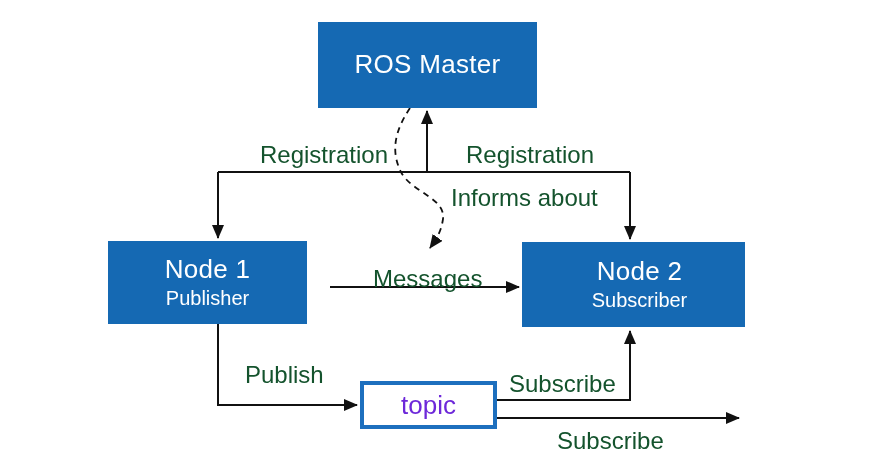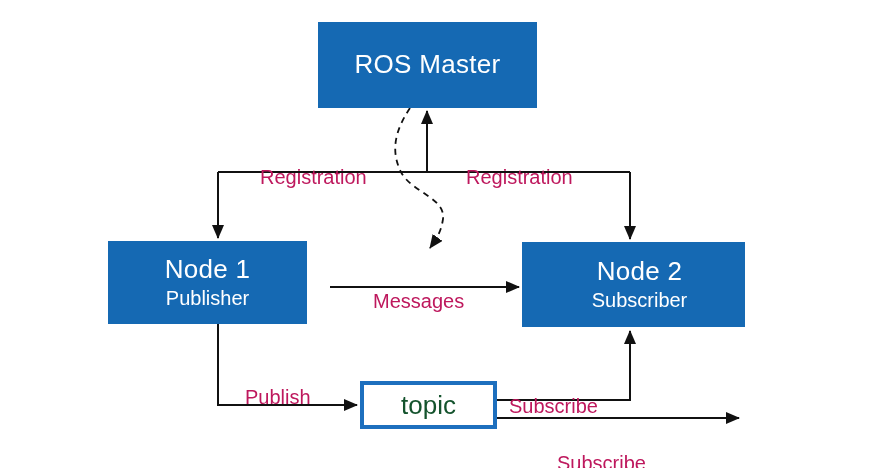--- a/index.html
+++ b/index.html
@@ -41,32 +41,31 @@
     letter-spacing: 0.3px;
   }
   .box-subtitle {
     font-size: 20px;
     line-height: 1.2;
     margin-top: 2px;
   }
   .box.topic-box {
     background: #ffffff;
     border: 4px solid #1d6fbe;
-    color: #14532d;
+    color: #6d28d9;
   }
   .topic-title {
     font-size: 26px;
   }
   .edge-label {
     position: absolute;
-    color: #be185d;
-    font-size: 20px;
+    color: #14532d;
+    font-size: 24px;
     line-height: 1.2;
     white-space: pre;
-    margin-top: 24px;
   }
   #lbl-informs { line-height: 1.22; white-space: normal; }
 </style>
 </head>
 <body>
 
 <div class="stage">
 
   <svg class="connector-layer" width="891" height="468" viewBox="0 0 891 468" fill="none" xmlns="http://www.w3.org/2000/svg">
     <defs>
@@ -107,20 +106,21 @@
 
   <div class="box topic-box" style="left:360px; top:381px; width:137px; height:48px;">
     <div class="topic-title">topic</div>
   </div>
 
   <div class="edge-label" id="lbl-reg-left" style="left:260px; top:141px;">Registration</div>
 
   <div class="edge-label" id="lbl-reg-right" style="left:466px; top:141px;">Registration</div>
 
   <div class="edge-label" id="lbl-informs" style="left:451px; top:183px; width:200px;">
+    <div>Informs about</div>
   </div>
 
   <div class="edge-label" id="lbl-messages" style="left:373px; top:265px;">Messages</div>
 
   <div class="edge-label" id="lbl-publish" style="left:245px; top:361px;">Publish</div>
 
   <div class="edge-label" id="lbl-subscribe-top" style="left:509px; top:370px;">Subscribe</div>
 
   <div class="edge-label" id="lbl-subscribe-bottom" style="left:557px; top:427px;">Subscribe</div>
 

